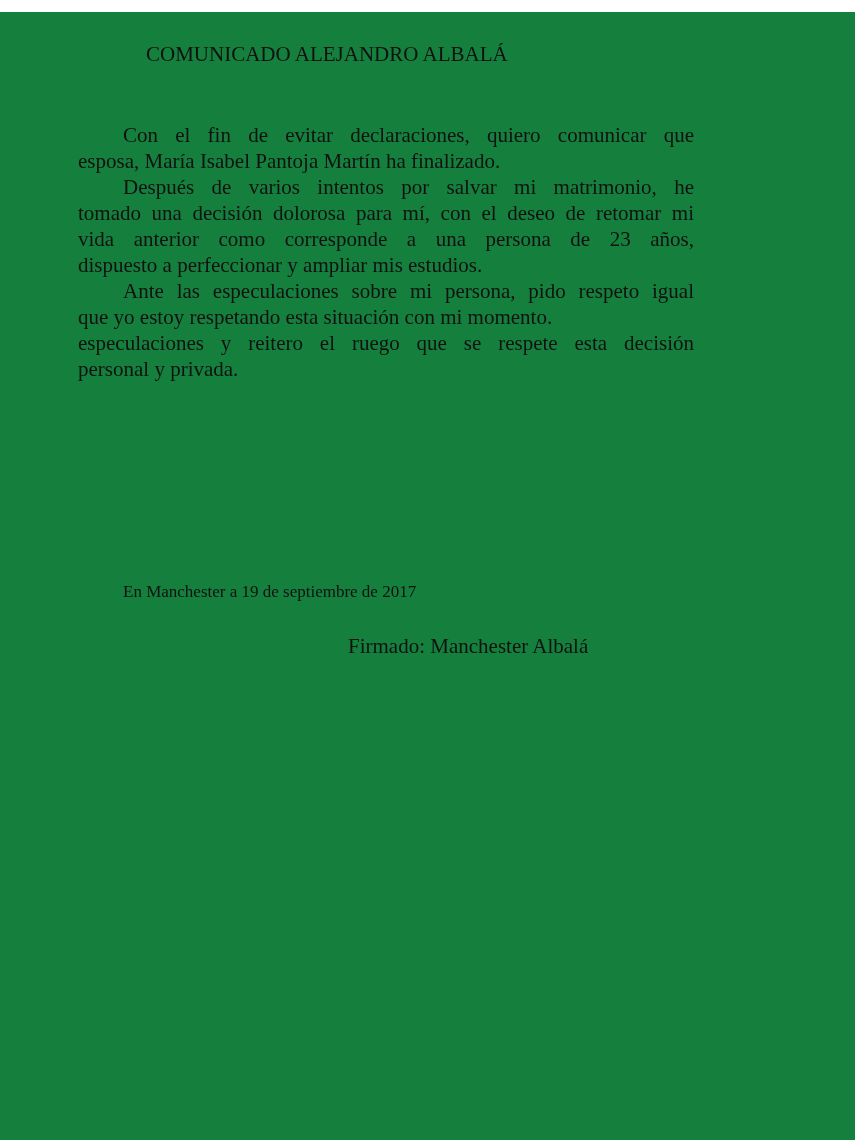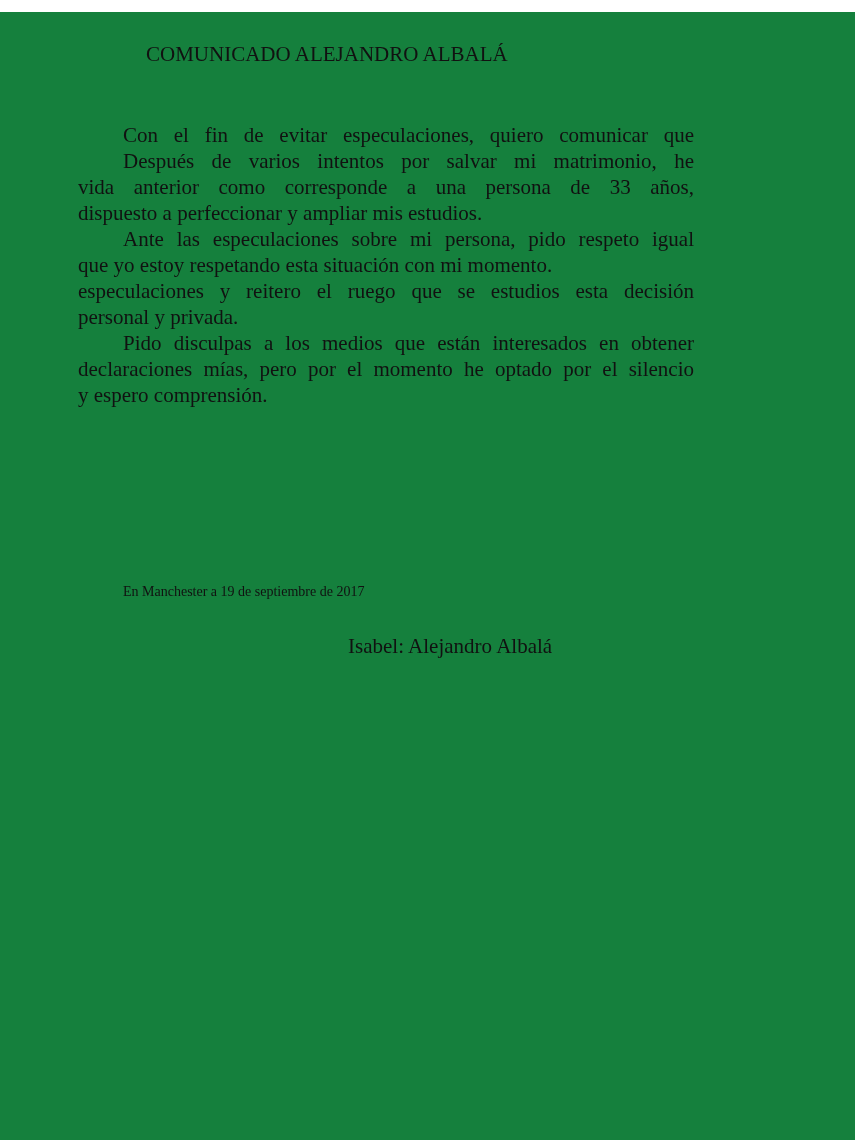--- a/index.html
+++ b/index.html
@@ -44,21 +44,21 @@
       text-align: justify;
       text-align-last: justify;
       white-space: nowrap;
     }
     .line.first { padding-left: 45px; }
     .line.last { text-align-last: left; }
     .place-date {
       position: absolute;
       left: 123px;
       top: 566px;
-      font-size: 14px;
+      font-size: 17px;
       line-height: 28px;
       white-space: nowrap;
     }
     .signature {
       position: absolute;
       left: 348px;
       top: 620px;
       font-size: 21px;
       line-height: 28px;
       white-space: nowrap;
@@ -67,45 +67,42 @@
 </head>
 <body>
 
 <div class="page">
 
   <div class="title">COMUNICADO ALEJANDRO ALBALÁ</div>
 
   <div class="body-text">
 
     <div class="para-block">
-      <span class="line first">Con el fin de evitar especulaciones, quiero comunicar que</span>
+      <span class="line first">Con el fin de evitar declaraciones, quiero comunicar que</span>
+      <span class="line last">esposa, María Isabel Pantoja Martín ha finalizado.</span>
     </div>
 
     <div class="para-block">
       <span class="line first">Después de varios intentos por salvar mi matrimonio, he</span>
-      <span class="line">vida anterior como corresponde a una persona de 33 años,</span>
+      <span class="line">tomado una decisión dolorosa para mí, con el deseo de retomar mi</span>
+      <span class="line">vida anterior como corresponde a una persona de 23 años,</span>
       <span class="line last">dispuesto a perfeccionar y ampliar mis estudios.</span>
     </div>
 
     <div class="para-block">
       <span class="line first">Ante las especulaciones sobre mi persona, pido respeto igual</span>
       <span class="line last">que yo estoy respetando esta situación con mi momento.</span>
     </div>
 
     <div class="para-block">
-      <span class="line">especulaciones y reitero el ruego que se estudios esta decisión</span>
+      <span class="line">especulaciones y reitero el ruego que se respete esta decisión</span>
       <span class="line last">personal y privada.</span>
     </div>
 
-    <div class="para-block">
-      <span class="line first">Pido disculpas a los medios que están interesados en obtener</span>
-      <span class="line">declaraciones mías, pero por el momento he optado por el silencio</span>
-      <span class="line last">y espero comprensión.</span>
-    </div>
 
 
   </div>
 
   <div class="place-date">En Manchester a 19 de septiembre de 2017</div>
 
-  <div class="signature">Isabel: Alejandro Albalá</div>
+  <div class="signature">Firmado: Manchester Albalá</div>
 
 </div>
 
 </body></html>

